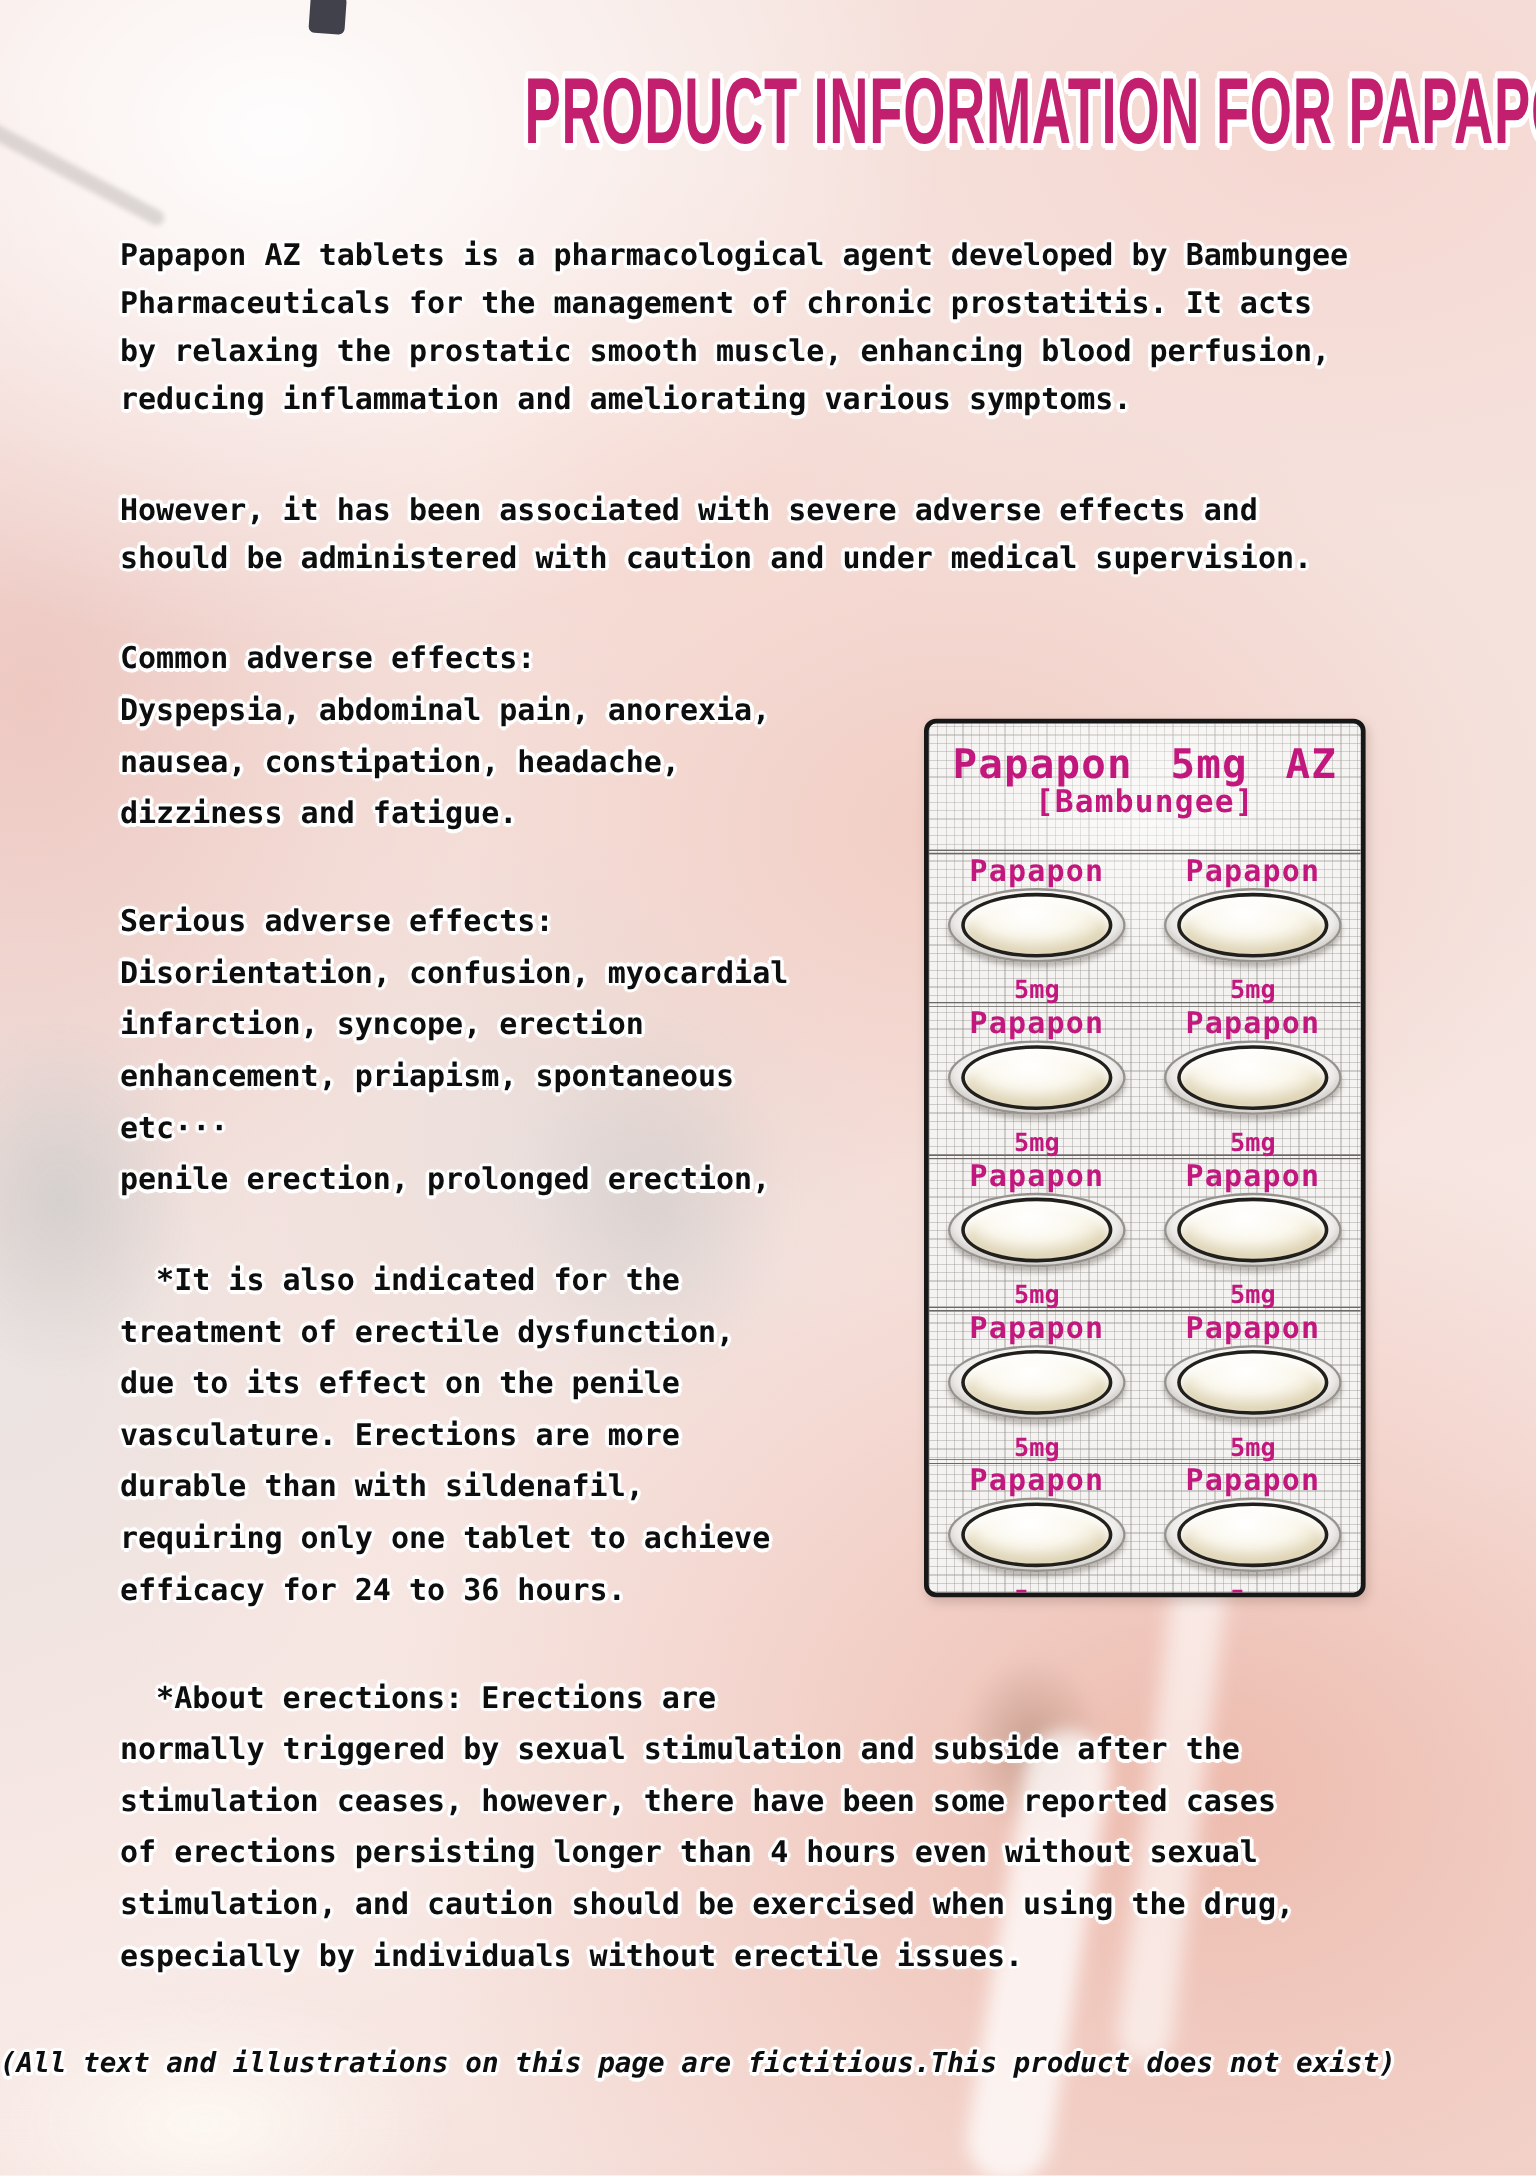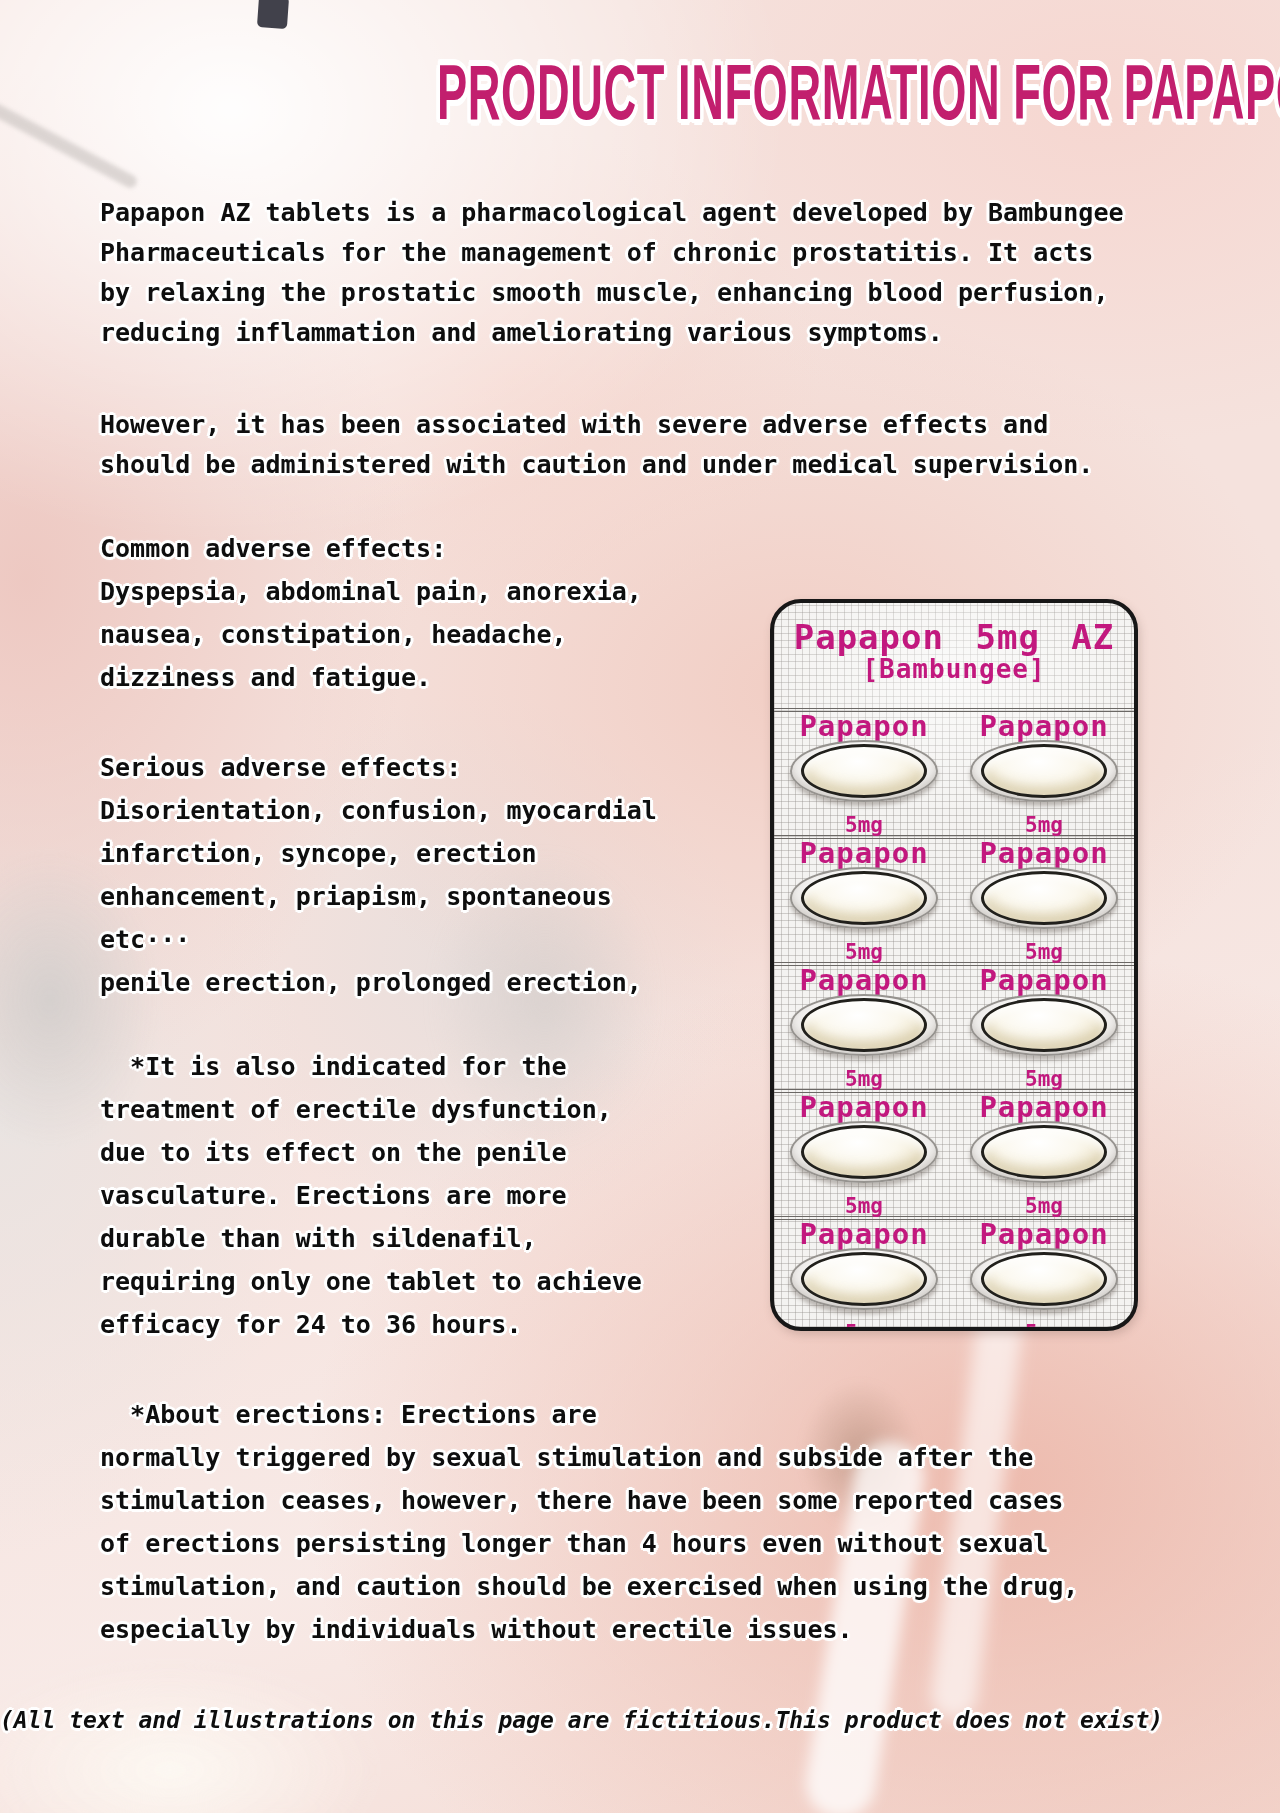--- a/index.html
+++ b/index.html
@@ -48,35 +48,35 @@
   .p-common{top:527px;}
   .p-serious{top:746px;}
   .p-ed{top:1045px;}
   .p-about{top:1393px;}
 
   .footer{position:absolute;left:0;top:1703px;width:1131px;text-align:center;
           font-size:23px;line-height:34px;font-style:italic;white-space:pre;}
 
   
   .pack{position:absolute;left:770px;top:599px;width:368px;height:732px;box-sizing:border-box;
-        border:4px solid #171717;border-radius:31px;overflow:hidden;
+        border:4px solid #171717;border-radius:10px;overflow:hidden;
         background-color:#f4f3f1;
         background-image:
           radial-gradient(300px 200px at 50% 10%, rgba(255,255,255,.6), rgba(255,255,255,0) 70%),
           repeating-linear-gradient(0deg, rgba(148,144,140,.40) 0 1px, rgba(0,0,0,0) 1px 7px),
           repeating-linear-gradient(90deg, rgba(148,144,140,.40) 0 1px, rgba(0,0,0,0) 1px 7px);
         box-shadow:2px 4px 8px rgba(120,90,85,.25);}
   .pack-header{height:89px;text-align:center;}
   .pack-title{margin-top:16px;font-size:34px;line-height:36px;color:#c2187e;word-spacing:10px;letter-spacing:1px;}
   .pack-brand{font-size:26px;line-height:28px;color:#c2187e;letter-spacing:1px;}
   .pack-sep{height:4px;width:100%;
         background:linear-gradient(to bottom,#6b6865 0 1px,rgba(0,0,0,0) 1px 3px,#6b6865 3px 4px);}
   .pack-row{height:123px;display:flex;}
   .cell{width:180px;height:123px;display:flex;flex-direction:column;align-items:center;}
-  .pill-label{margin-top:1px;font-size:29px;line-height:26px;color:#c2187e;letter-spacing:1px;}
+  .pill-label{margin-top:1px;font-size:25px;line-height:26px;color:#c2187e;letter-spacing:1px;}
   .bubble{margin-top:1px;width:148px;height:74px;border-radius:50%;
           background:radial-gradient(ellipse at 50% 35%, #fbfaf9 30%, #eceae8 75%, #e3e1df 100%);
           border:2px solid #96938f;box-shadow:0 4px 4px rgba(80,70,60,.35), inset 0 -4px 6px rgba(140,130,120,.25);
           display:flex;align-items:center;justify-content:center;box-sizing:border-box;}
   .pill-shape{width:126px;height:54px;border-radius:50%;border:3px solid #21201c;box-sizing:border-box;
           background:radial-gradient(ellipse at 45% 30%, #ffffff 0%, #fbf8ee 42%, #f0e8d0 78%, #e6dbbc 100%);
           box-shadow:inset 0 5px 8px rgba(255,255,255,.9), inset 0 -8px 12px rgba(168,148,94,.3);}
   .pill-dose{margin-top:13px;font-size:21px;line-height:20px;color:#c2187e;}
 </style>
 </head>

